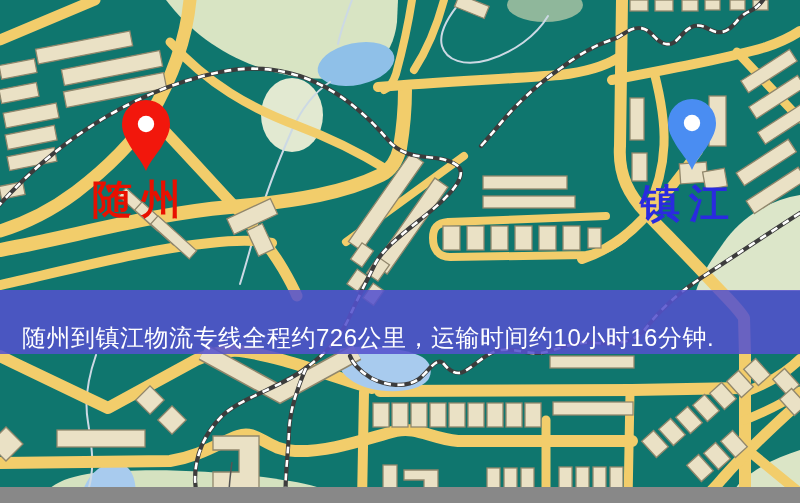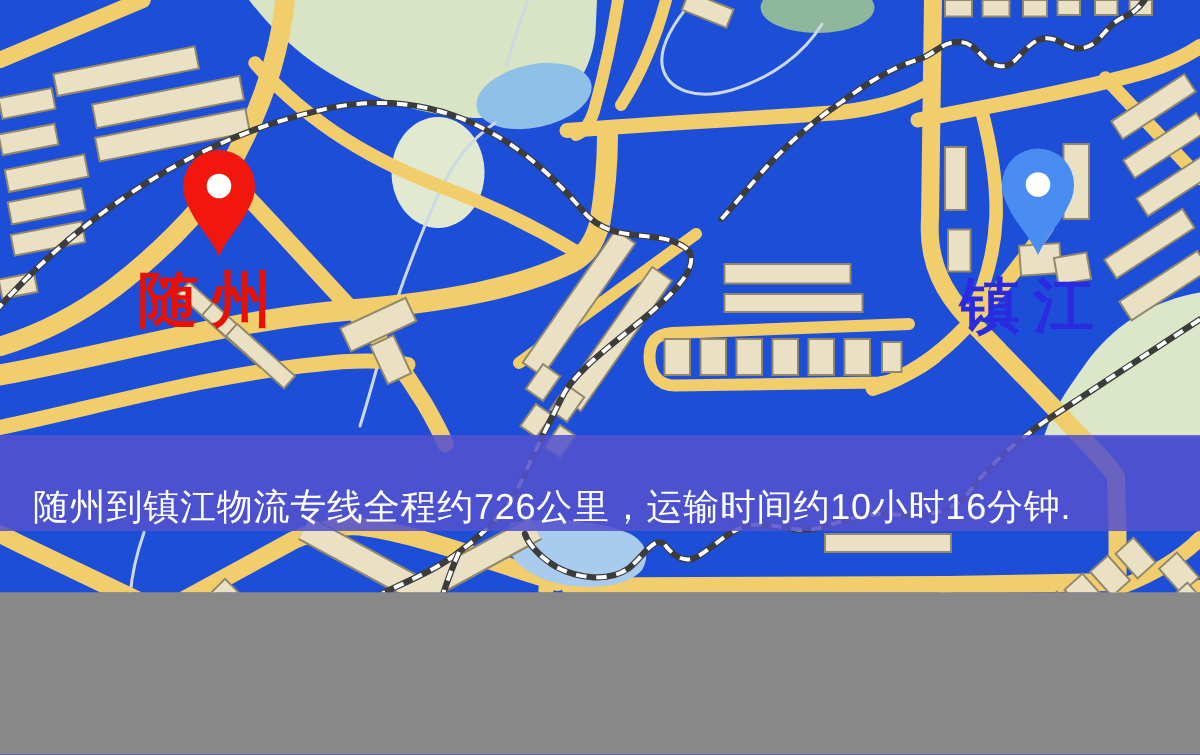--- a/index.html
+++ b/index.html
@@ -1,18 +1,18 @@
 <!DOCTYPE html>
 <html><head>
 <meta charset="utf-8">
 <style>
   html,body{margin:0;padding:0;background:#888;}
   #stage{
-    position:relative;width:800px;height:395px;overflow:hidden;
-    background:#1d4ed8;font-family:"Liberation Sans",sans-serif;
+    position:relative;width:800px;height:487px;overflow:hidden;
+    background:#0f766e;font-family:"Liberation Sans",sans-serif;
   }
   #map-svg{position:absolute;left:0;top:0;width:800px;height:503px;display:block;}
   .road{fill:none;stroke:#f2cd6b;stroke-linecap:round;stroke-linejoin:round;}
   .rail-base{fill:none;stroke:#3c3c3c;stroke-width:4.2;stroke-linecap:round;}
   .rail-dash{fill:none;stroke:#ffffff;stroke-width:2.6;stroke-dasharray:7 6.5;stroke-linecap:butt;}
   .bld{fill:#eae1c5;stroke:#91876c;stroke-width:1.3;}
   .stream{fill:none;stroke:#ccd9e4;stroke-width:2;stroke-linecap:round;}
   .marker-label{
     font-family:"Liberation Serif","DejaVu Serif",serif;
     font-weight:bold;font-size:40px;letter-spacing:9px;

